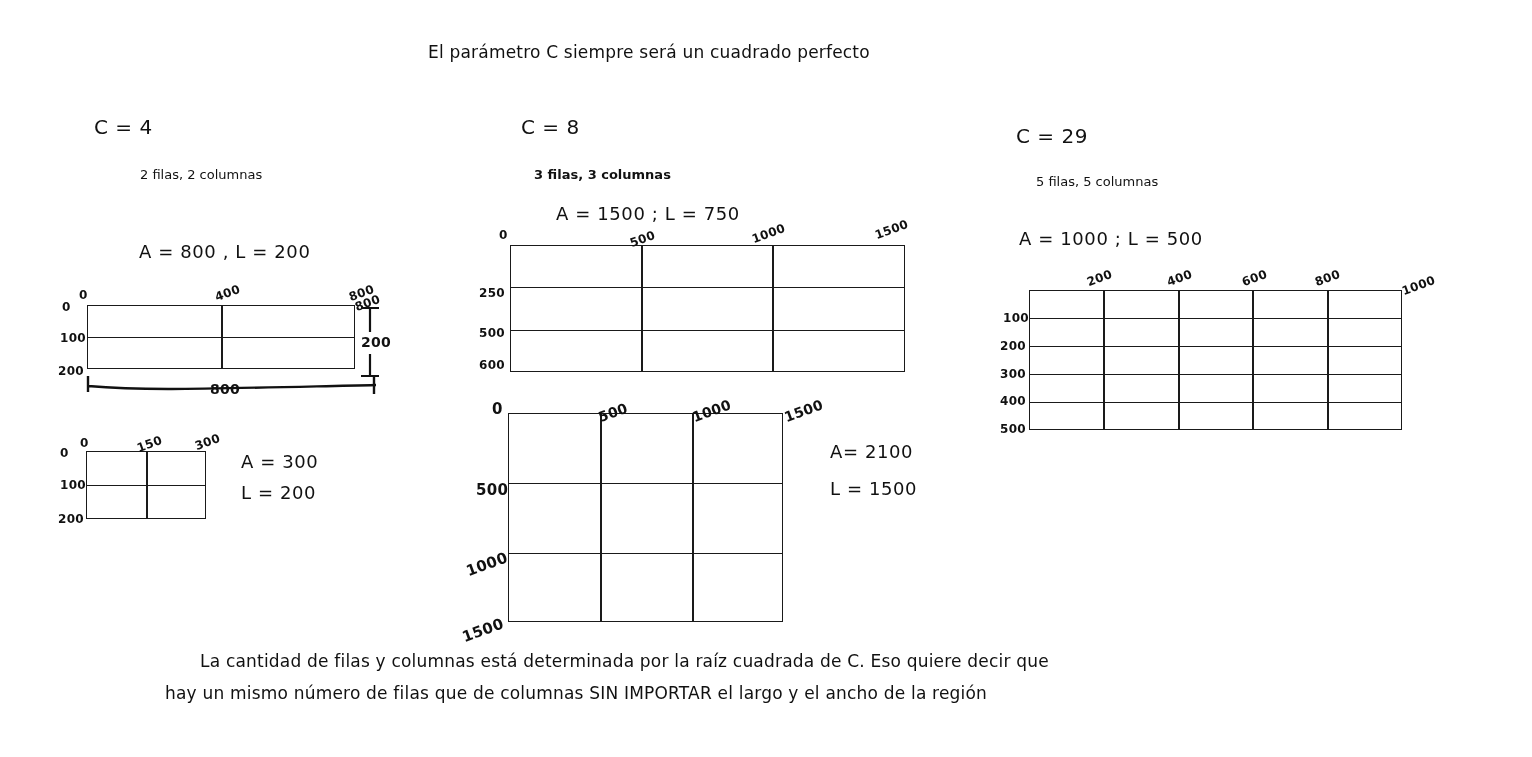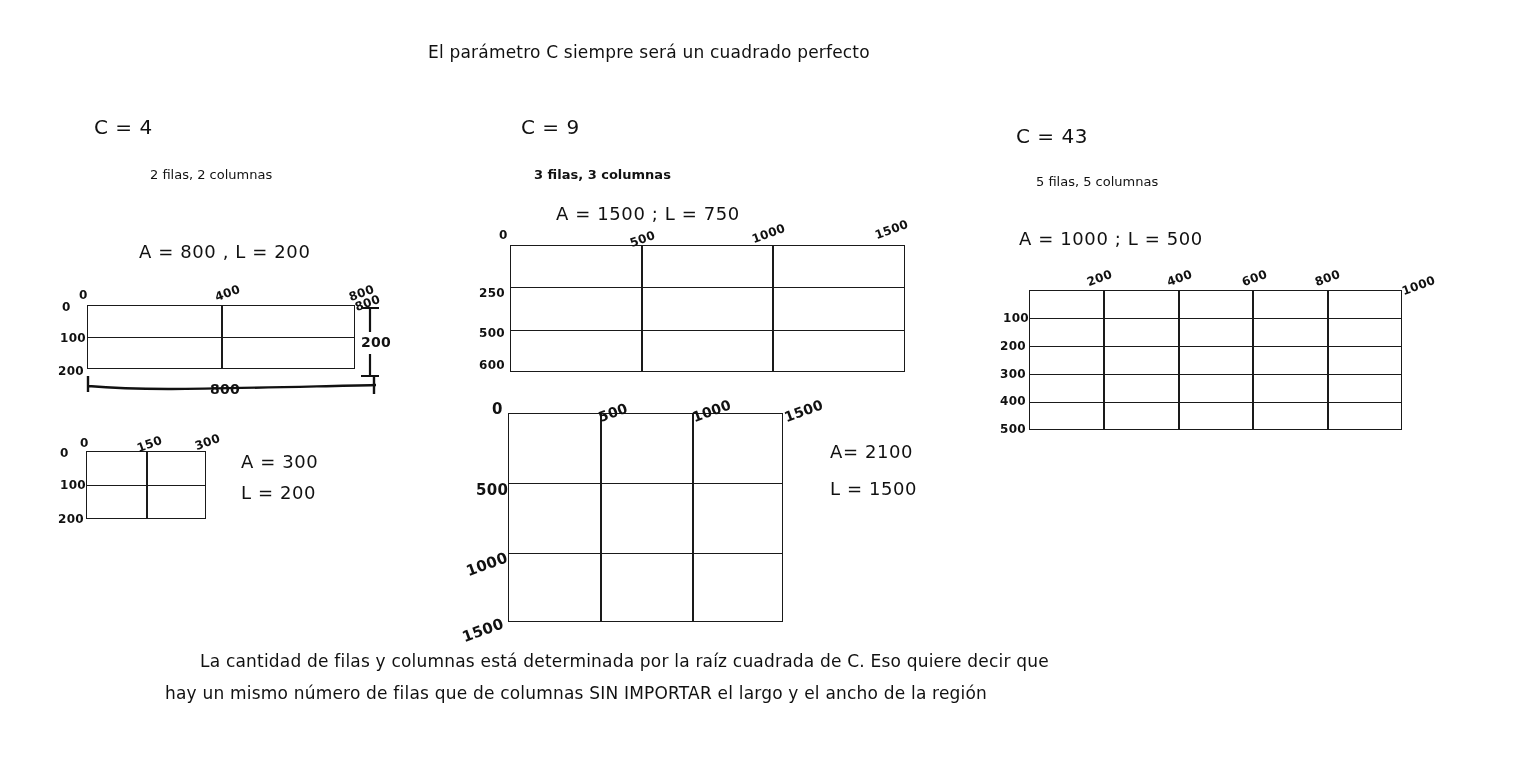--- a/index.html
+++ b/index.html
@@ -80,21 +80,21 @@
   .measure svg { display: block; overflow: visible; }
 </style>
 </head>
 <body>
 
 <div class="canvas">
 
   <div class="txt title" style="left:428px; top:42px;">El parámetro C siempre será un cuadrado perfecto</div>
 
   <div class="txt c-head" style="left:94px; top:115px;">C = 4</div>
-  <div class="txt sub" style="left:140px; top:167px;margin-left:10px;">2 filas, 2 columnas</div>
+  <div class="txt sub" style="left:140px; top:167px;">2 filas, 2 columnas</div>
 
   <div class="txt al-label" style="left:98px; top:241px;margin-left:41px;">A = 800 ,  L = 200</div>
 
   <div class="grid" style="left:87px; top:305px; width:268px; height:64px;">
     <div class="outer"></div>
     <div class="cellline vline" style="left:134px;"></div>
     <div class="cellline hline" style="top:32px;"></div>
   </div>
 
   <div class="txt tick" style="left:79px; top:288px;">0</div>
@@ -130,21 +130,21 @@
   <div class="txt tick" style="left:80px; top:436px;">0</div>
   <div class="txt tick rot" style="left:140px; top:441px;">150</div>
   <div class="txt tick rot" style="left:198px; top:439px;">300</div>
   <div class="txt tick" style="left:60px; top:446px;">0</div>
   <div class="txt tick" style="left:60px; top:478px;">100</div>
   <div class="txt tick" style="left:58px; top:512px;">200</div>
 
   <div class="txt al-label" style="left:241px; top:451px;">A = 300</div>
   <div class="txt al-label" style="left:241px; top:482px;">L = 200</div>
 
-  <div class="txt c-head" style="left:521px; top:115px;">C = 9</div>
+  <div class="txt c-head" style="left:521px; top:115px;">C = 8</div>
   <div class="txt sub" style="left:534px; top:167px;font-weight:bold;">3 filas, 3 columnas</div>
 
   <div class="txt al-label" style="left:556px; top:203px;">A = 1500 ;  L = 750</div>
 
   <div class="grid" style="left:510px; top:245px; width:395px; height:127px;">
     <div class="outer"></div>
     <div class="cellline vline" style="left:131px;"></div>
     <div class="cellline vline" style="left:262px;"></div>
     <div class="cellline hline" style="top:42px;"></div>
     <div class="cellline hline" style="top:85px;"></div>
@@ -168,21 +168,21 @@
   <div class="txt tick rot" style="left:602px; top:409px; font-size:14px;">500</div>
   <div class="txt tick rot" style="left:696px; top:409px; font-size:14px;">1000</div>
   <div class="txt tick rot" style="left:788px; top:409px; font-size:14px;">1500</div>
   <div class="txt tick" style="left:476px; top:481px; font-size:15px;">500</div>
   <div class="txt tick rot" style="left:470px; top:562px; font-size:15px;">1000</div>
   <div class="txt tick rot" style="left:466px; top:628px; font-size:15px;">1500</div>
 
   <div class="txt al-label" style="left:830px; top:441px;">A= 2100</div>
   <div class="txt al-label" style="left:830px; top:478px;">L = 1500</div>
 
-  <div class="txt c-head" style="left:1016px; top:124px;">C = 43</div>
+  <div class="txt c-head" style="left:1016px; top:124px;">C = 29</div>
   <div class="txt sub" style="left:1036px; top:174px;">5 filas, 5 columnas</div>
 
   <div class="txt al-label" style="left:1019px; top:228px;">A = 1000 ;  L = 500</div>
 
   <div class="grid" style="left:1029px; top:290px; width:373px; height:140px;">
     <div class="outer"></div>
     <div class="cellline vline" style="left:74px;"></div>
     <div class="cellline vline" style="left:149px;"></div>
     <div class="cellline vline" style="left:223px;"></div>
     <div class="cellline vline" style="left:298px;"></div>

